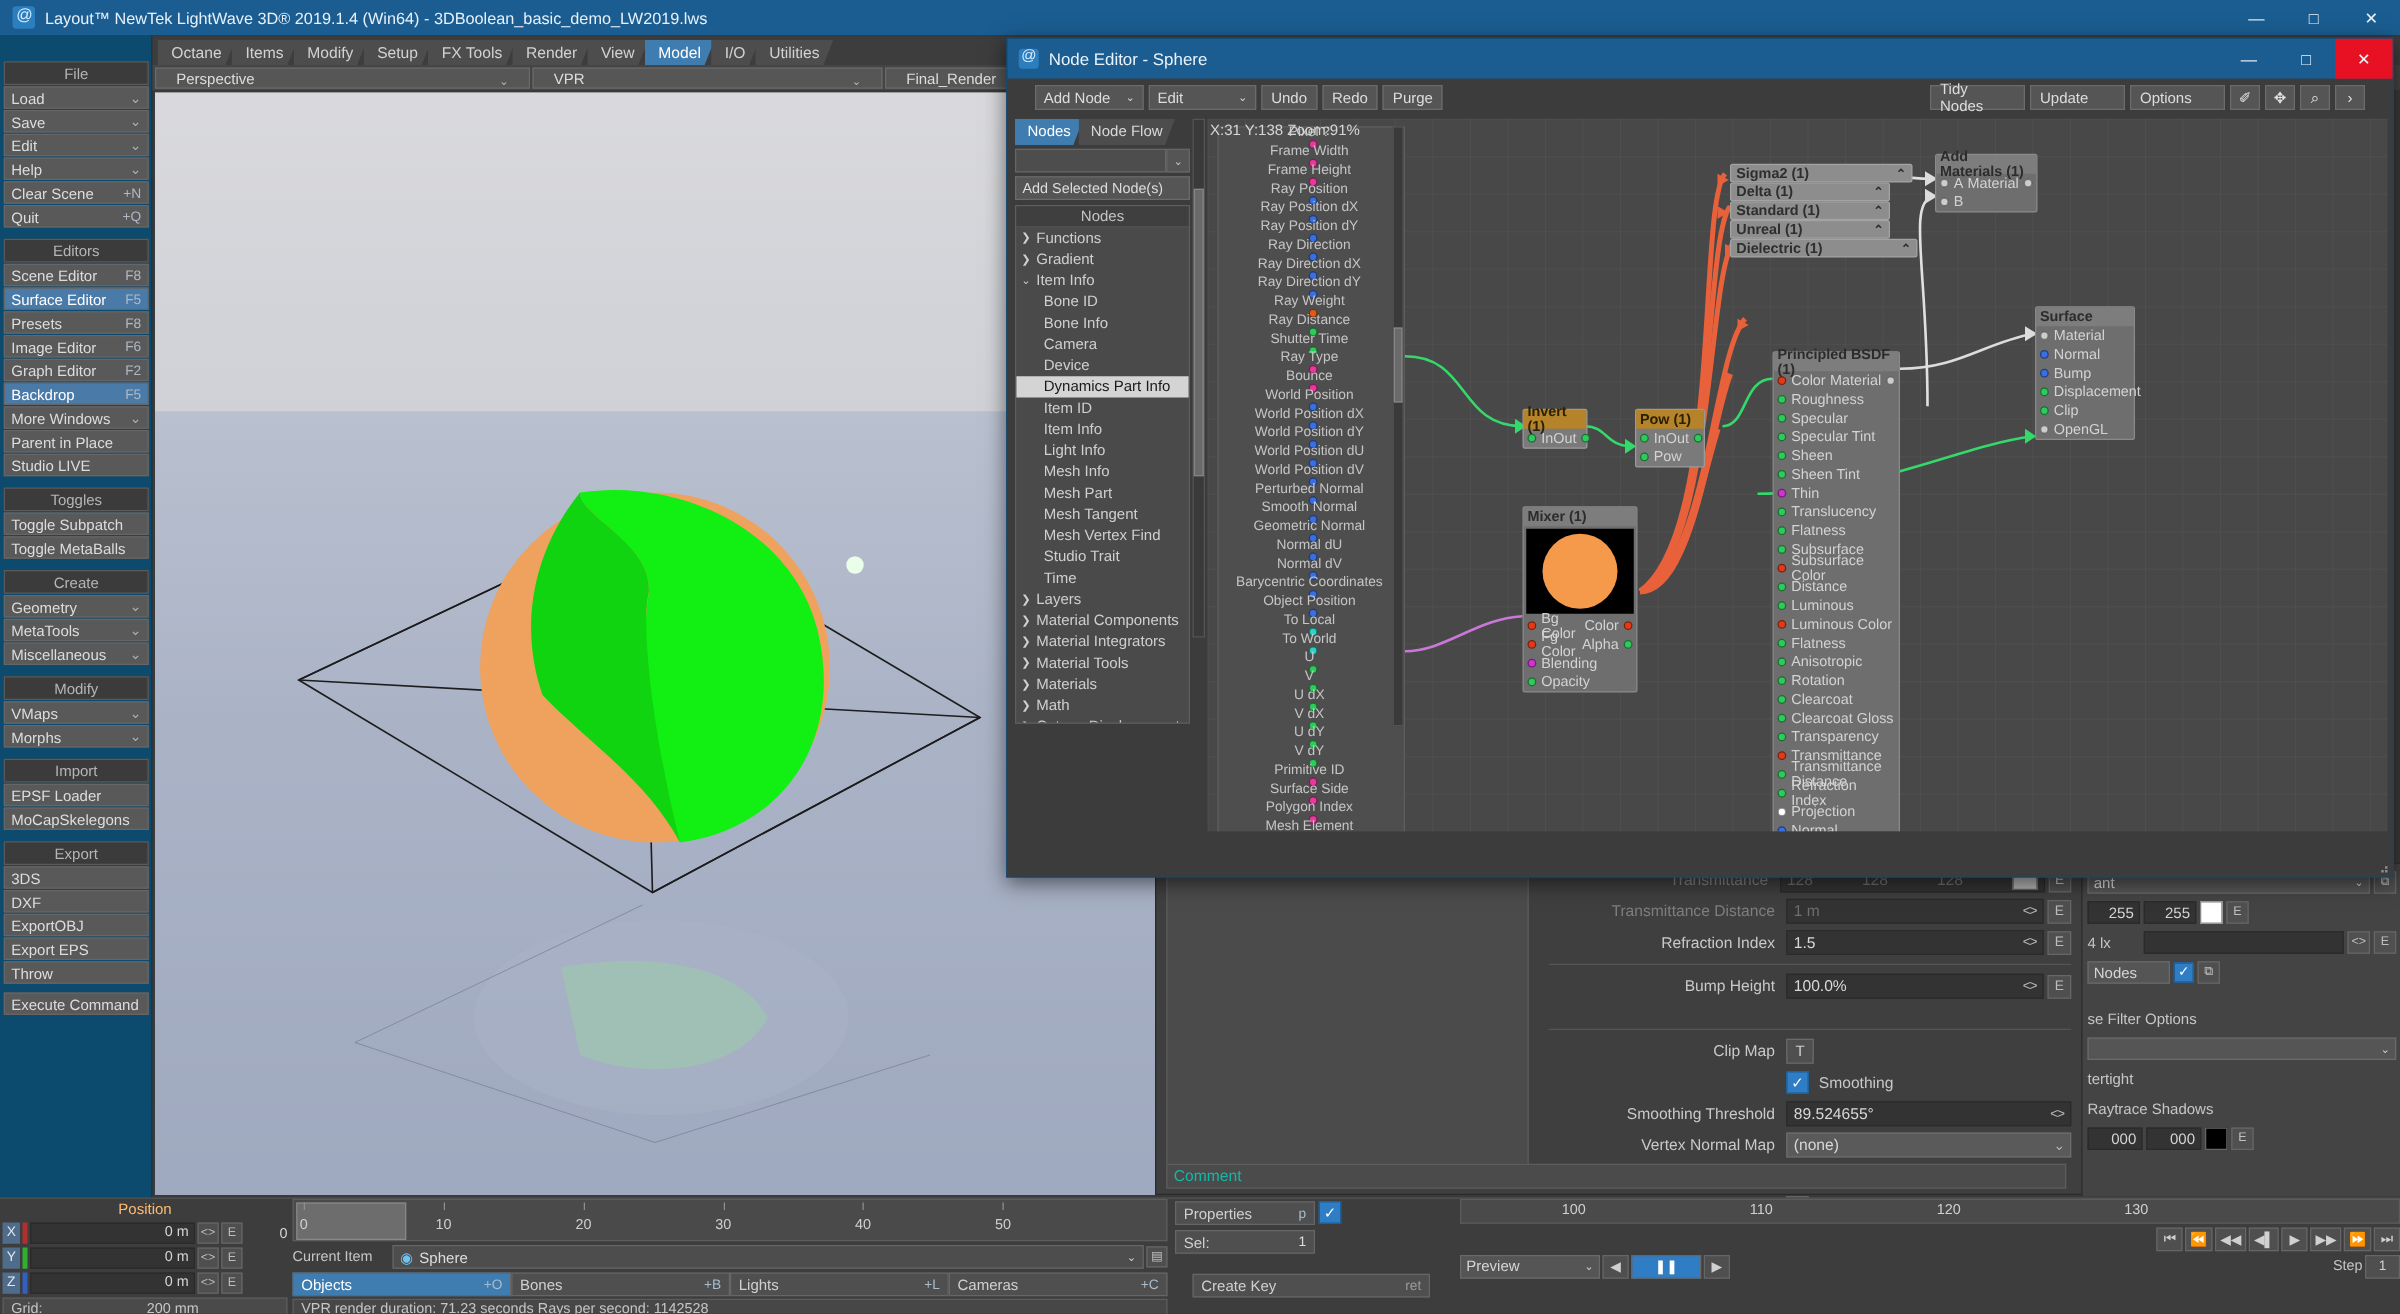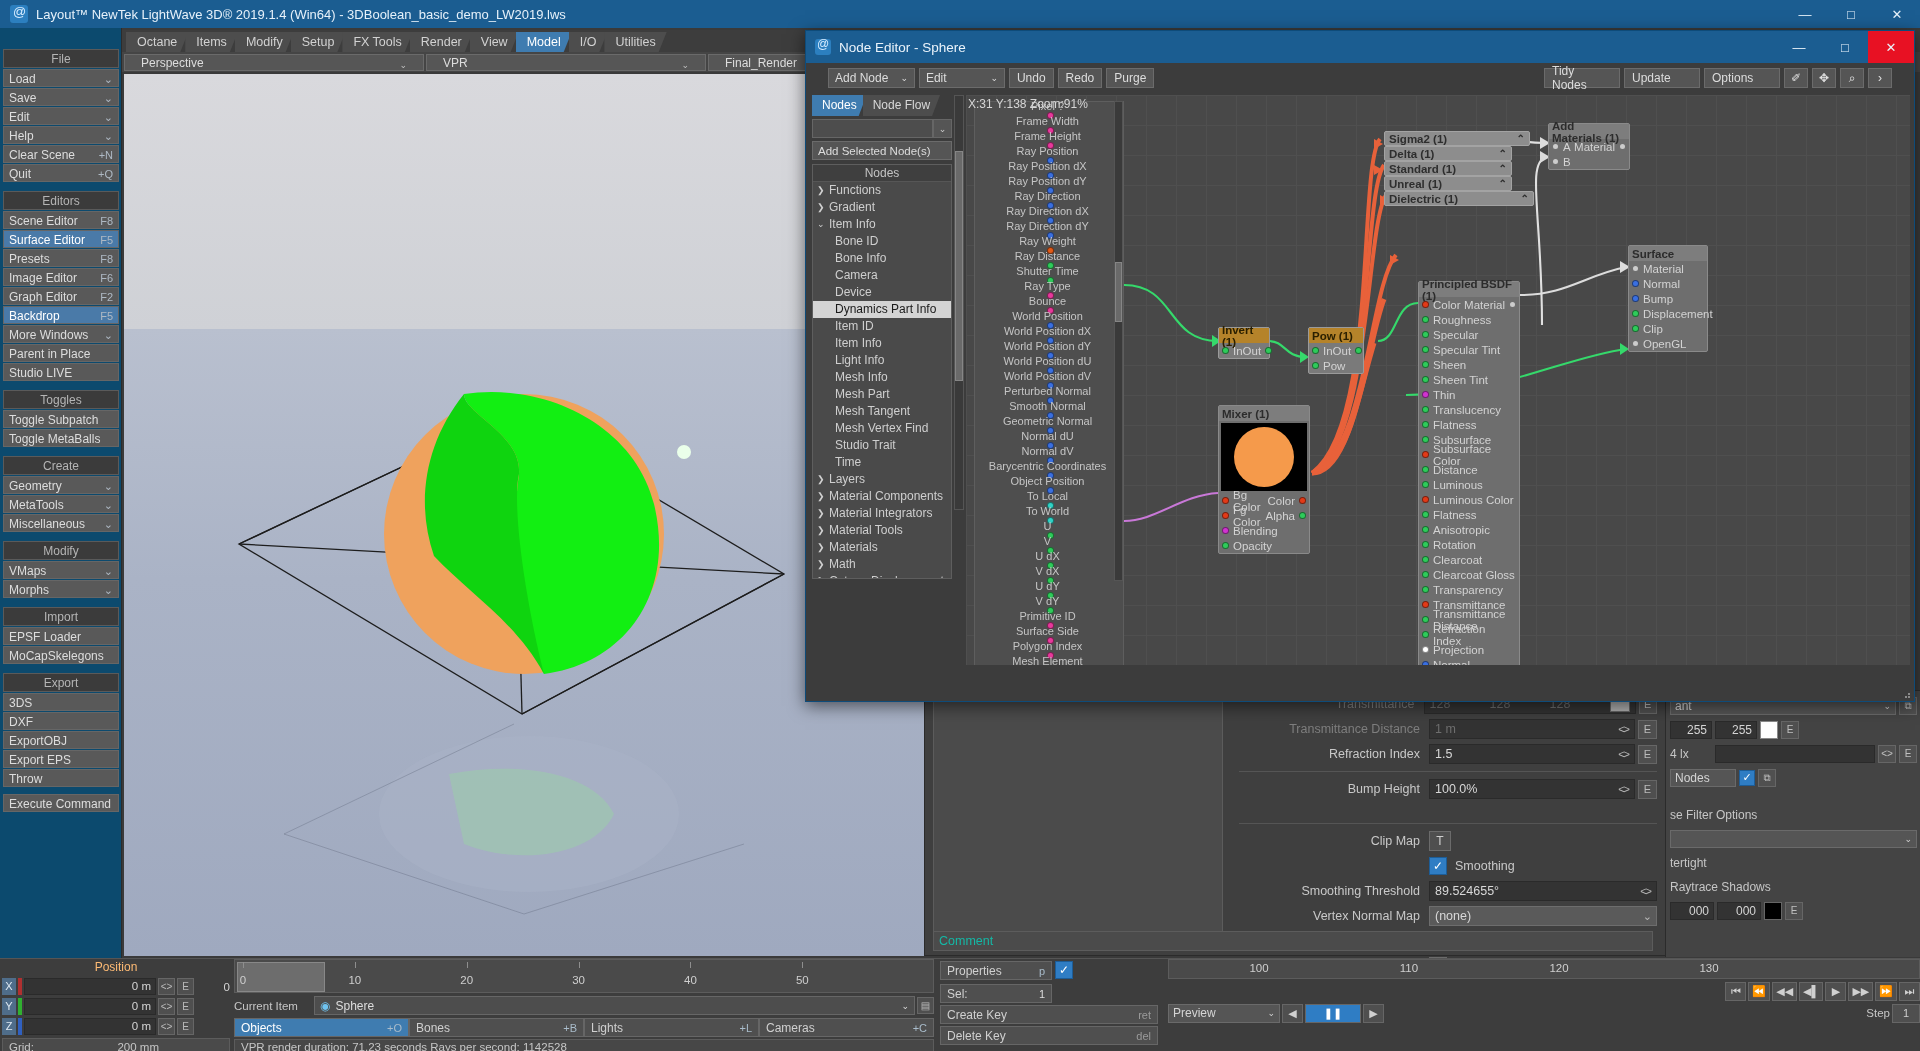--- a/index.html
+++ b/index.html
@@ -140,21 +140,21 @@
   .selbtn { flex:1; height:19px; background:#4f4f4f; border:1px solid #666;
     display:flex; align-items:center; padding:0 6px; font-size:12px;
     color:#d0d0d0; }
   .selbtn.on { background:#3f7cb0; color:#fff; }
   .selbtn .k { margin-left:auto; font-size:11px; color:#a9bccb; }
   .vprline { height:18px; margin-top:2px; background:#474747;
     border:1px solid #5c5c5c; font-size:11.5px; color:#c6c6c6;
     padding:1px 6px; }
 
   .kf-block { position:absolute; left:938px; top:0; width:222px; height:93px; }
-  .kfbtn { height:19px; margin:2px; background:#4f4f4f; border:1px solid #666;
+  .kfbtn { height:19px; margin:16px; background:#4f4f4f; border:1px solid #666;
     display:flex; align-items:center; padding:0 6px; font-size:12px;
     color:#d0d0d0; }
   .kfbtn .k { margin-left:auto; font-size:11px; color:#9a9a9a; }
 
   .tl2 { position:absolute; left:1168px; top:0; width:752px; height:93px; }
   .tl2-ruler { position:relative; height:20px; background:#4a4a4a;
     border:1px solid #5c5c5c; }
   .tp-row { display:flex; gap:2px; height:20px; margin-top:2px;
     align-items:center; }
   .tp { height:19px; min-width:21px; background:#4f4f4f; border:1px solid #666;

